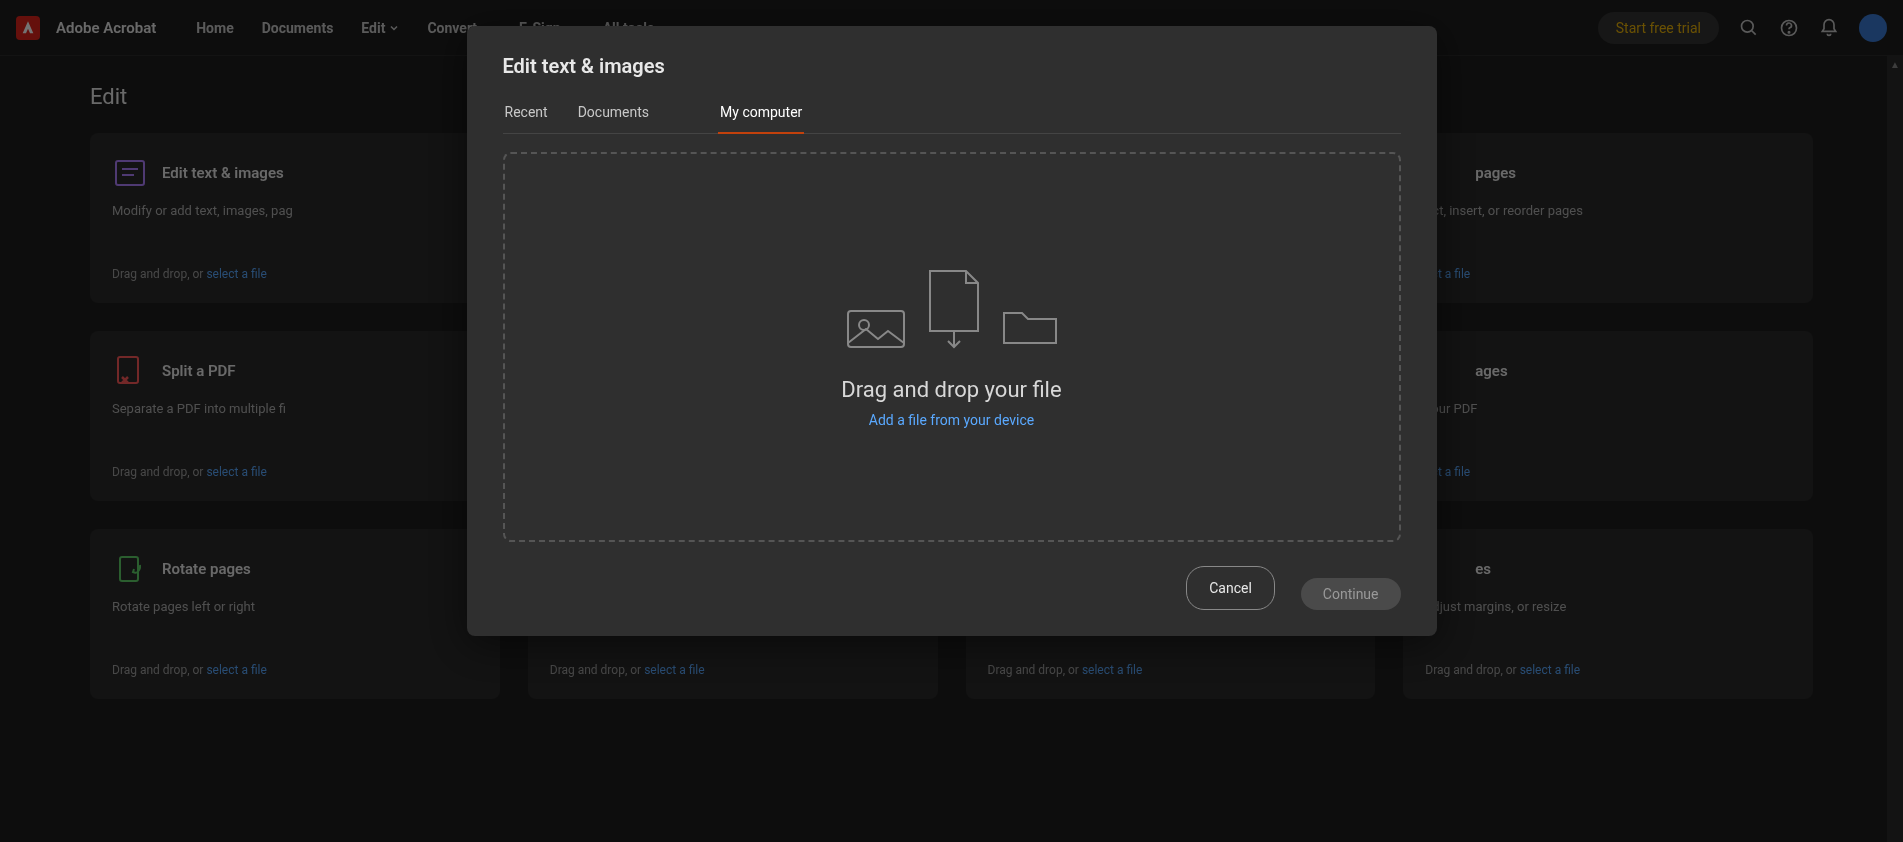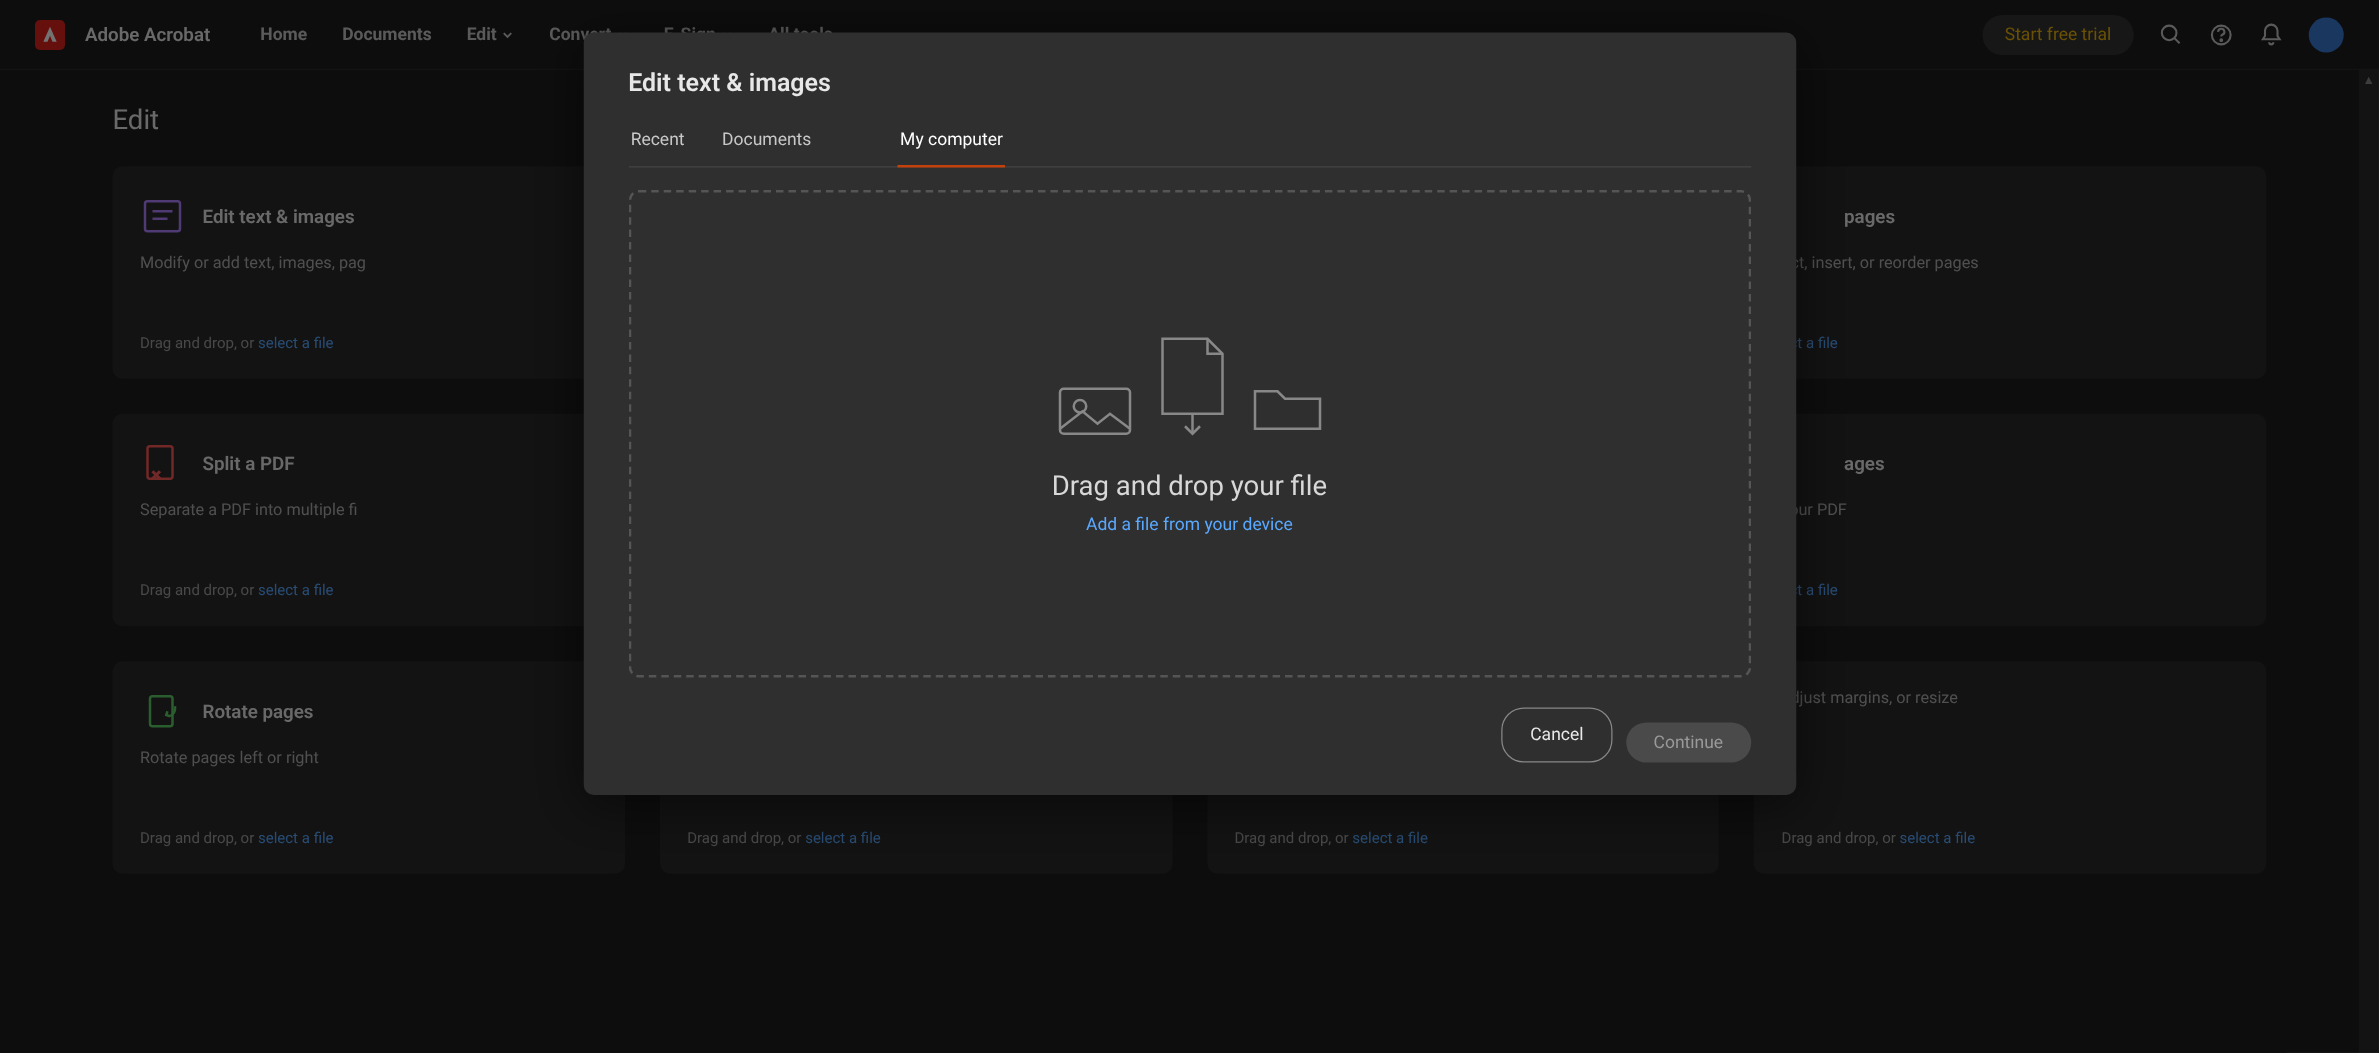--- a/index.html
+++ b/index.html
@@ -13,21 +13,21 @@
   color: #e8e8e8;
   width: 1903px;
   height: 842px;
   overflow: hidden;
   position: relative;
 }
 .topbar {
   height: 56px;
   display: flex;
   align-items: center;
-  padding: 0 28px;
+  padding: 0 16px;
   background: #1e1e1e;
   border-bottom: 1px solid #2a2a2a;
 }
 .logo {
   width: 24px;
   height: 24px;
   background: #e1251b;
   border-radius: 4px;
   display: flex;
   align-items: center;
@@ -206,21 +206,21 @@
   color: #d8d8d8;
 }
 .dz-link {
   font-size: 14px;
   color: #5aa9ff;
   cursor: pointer;
 }
 .modal-actions {
   display: flex;
   justify-content: flex-end;
-  gap: 11px;
+  gap: 26px;
   margin-top: 24px;
 }
 .btn {
   border-radius: 18px;
   padding: 8px 22px;
   font-size: 14px;
   cursor: pointer;
   border: none;
 }
 .btn-outline {
@@ -402,20 +402,24 @@
 
     <div class="card">
       <div class="card-header"></div>
       <div class="card-desc"></div>
       <div class="card-footer">
         <span>Drag and drop, or </span><span class="link">select a file</span>
       </div>
     </div>
 
     <div class="card">
+      <div class="card-header">
+        <div class="card-icon"></div>
+        <div class="card-title">es</div>
+      </div>
       <div class="card-desc">adjust margins, or resize</div>
       <div class="card-footer">
         <span>Drag and drop, or </span><span class="link">select a file</span>
       </div>
     </div>
 
   </div>
 </div>
 
 <div class="scrollbar">

